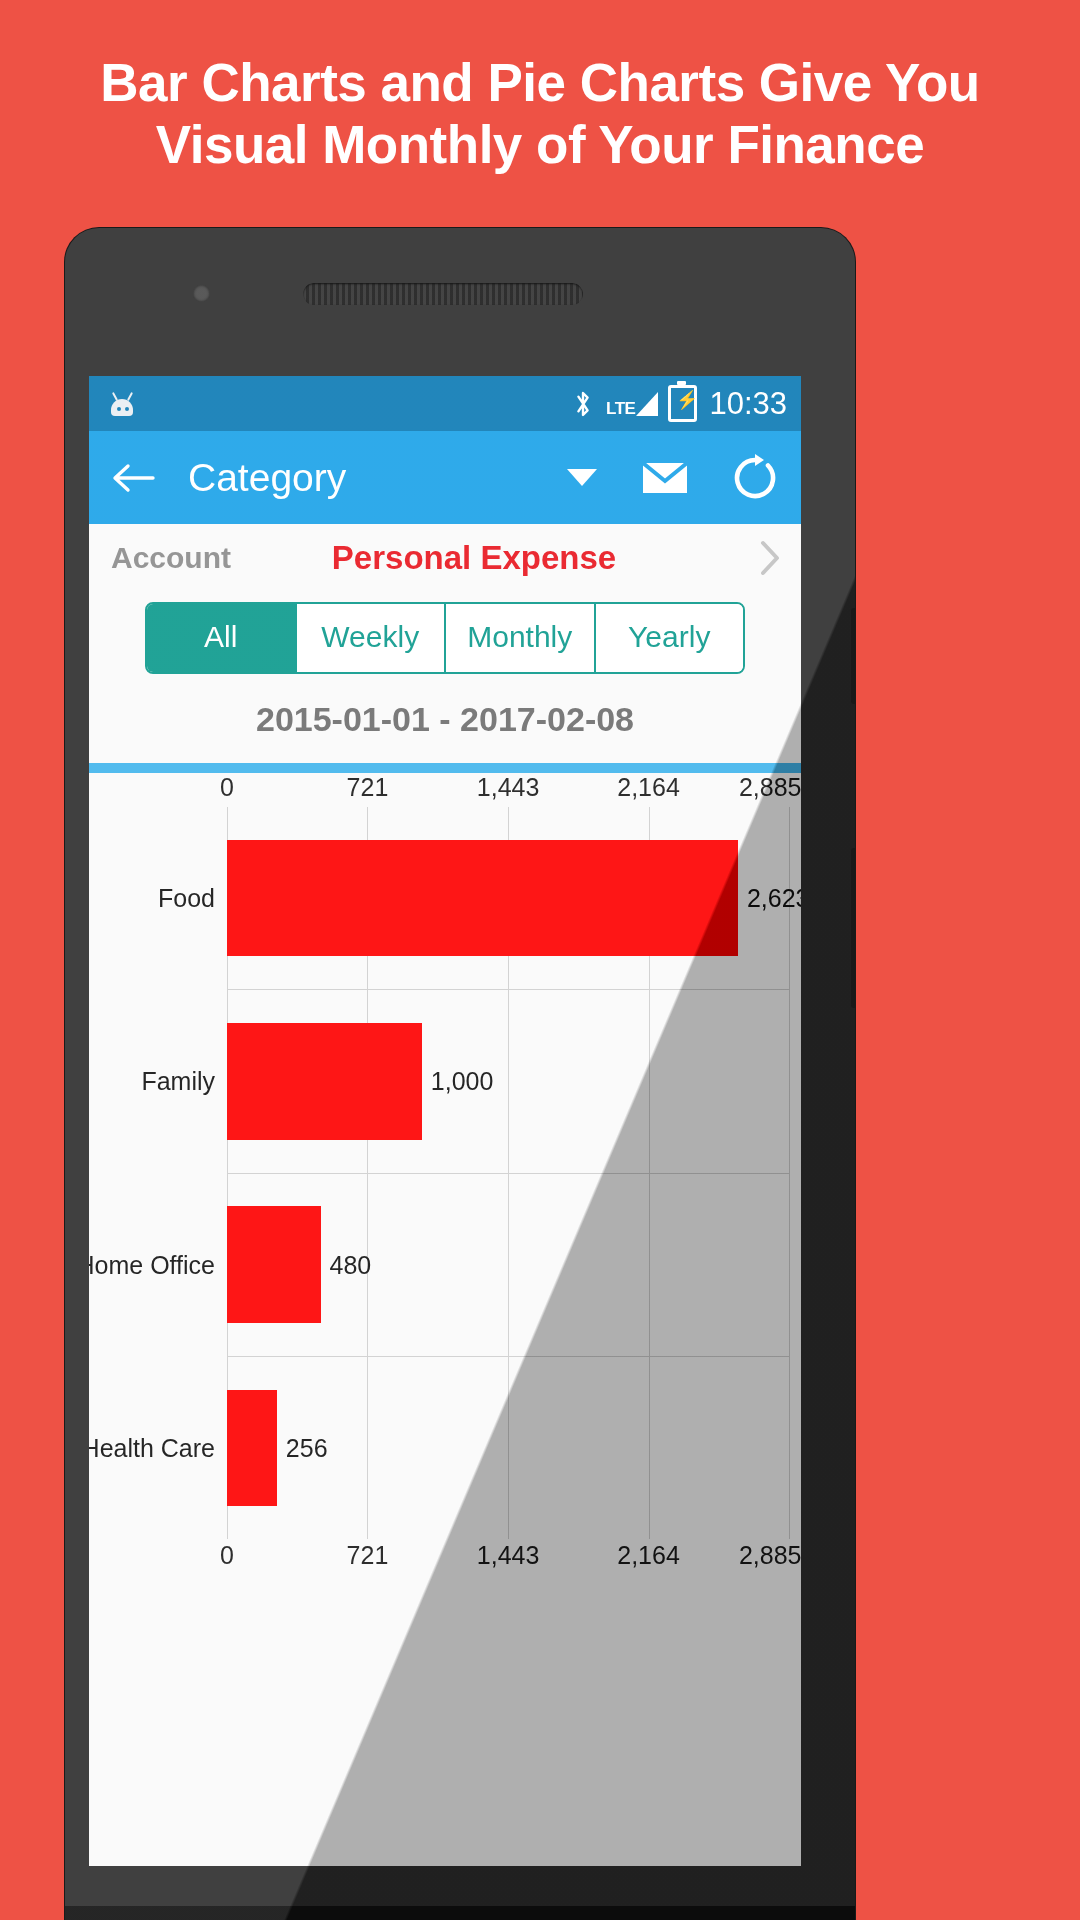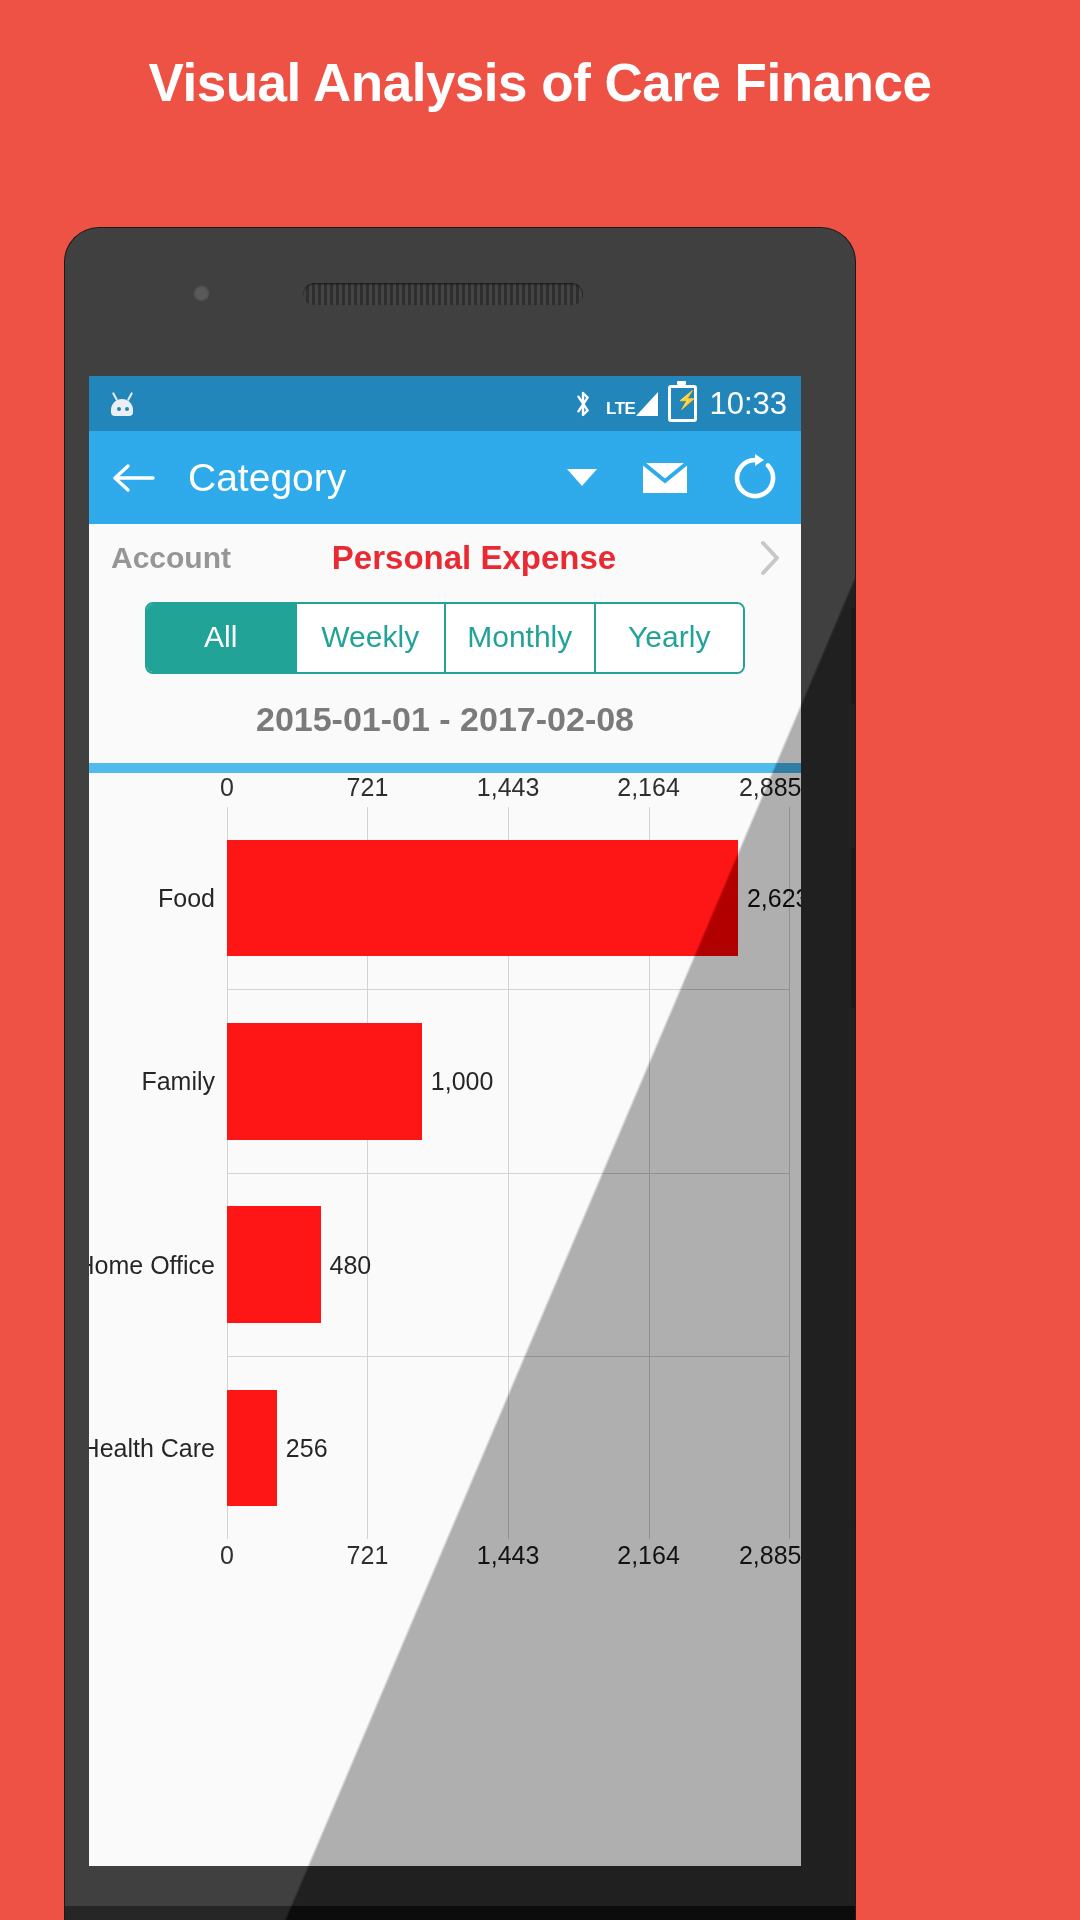--- a/index.html
+++ b/index.html
@@ -169,21 +169,22 @@
     font-size:25px;color:#111;white-space:nowrap;padding-right:12px;
   }
   .bottom-black{
     position:absolute;left:0;right:0;bottom:0;height:22px;background:#111;
   }
 </style>
 </head>
 <body>
 
 <div class="headline">
-  <span class="l2">Visual Analysis of Care Finance</span>
+  <span>Bar Charts and Pie Charts Give You</span>
+  <span class="l2">Visual Monthly of Your Finance</span>
 </div>
 
 <div class="phone">
   <div class="cam"></div>
   <div class="speaker"></div>
   <div class="btn-side a"></div>
   <div class="btn-side b"></div>
   <div class="phone-gloss"></div>
 
   <div class="screen">

